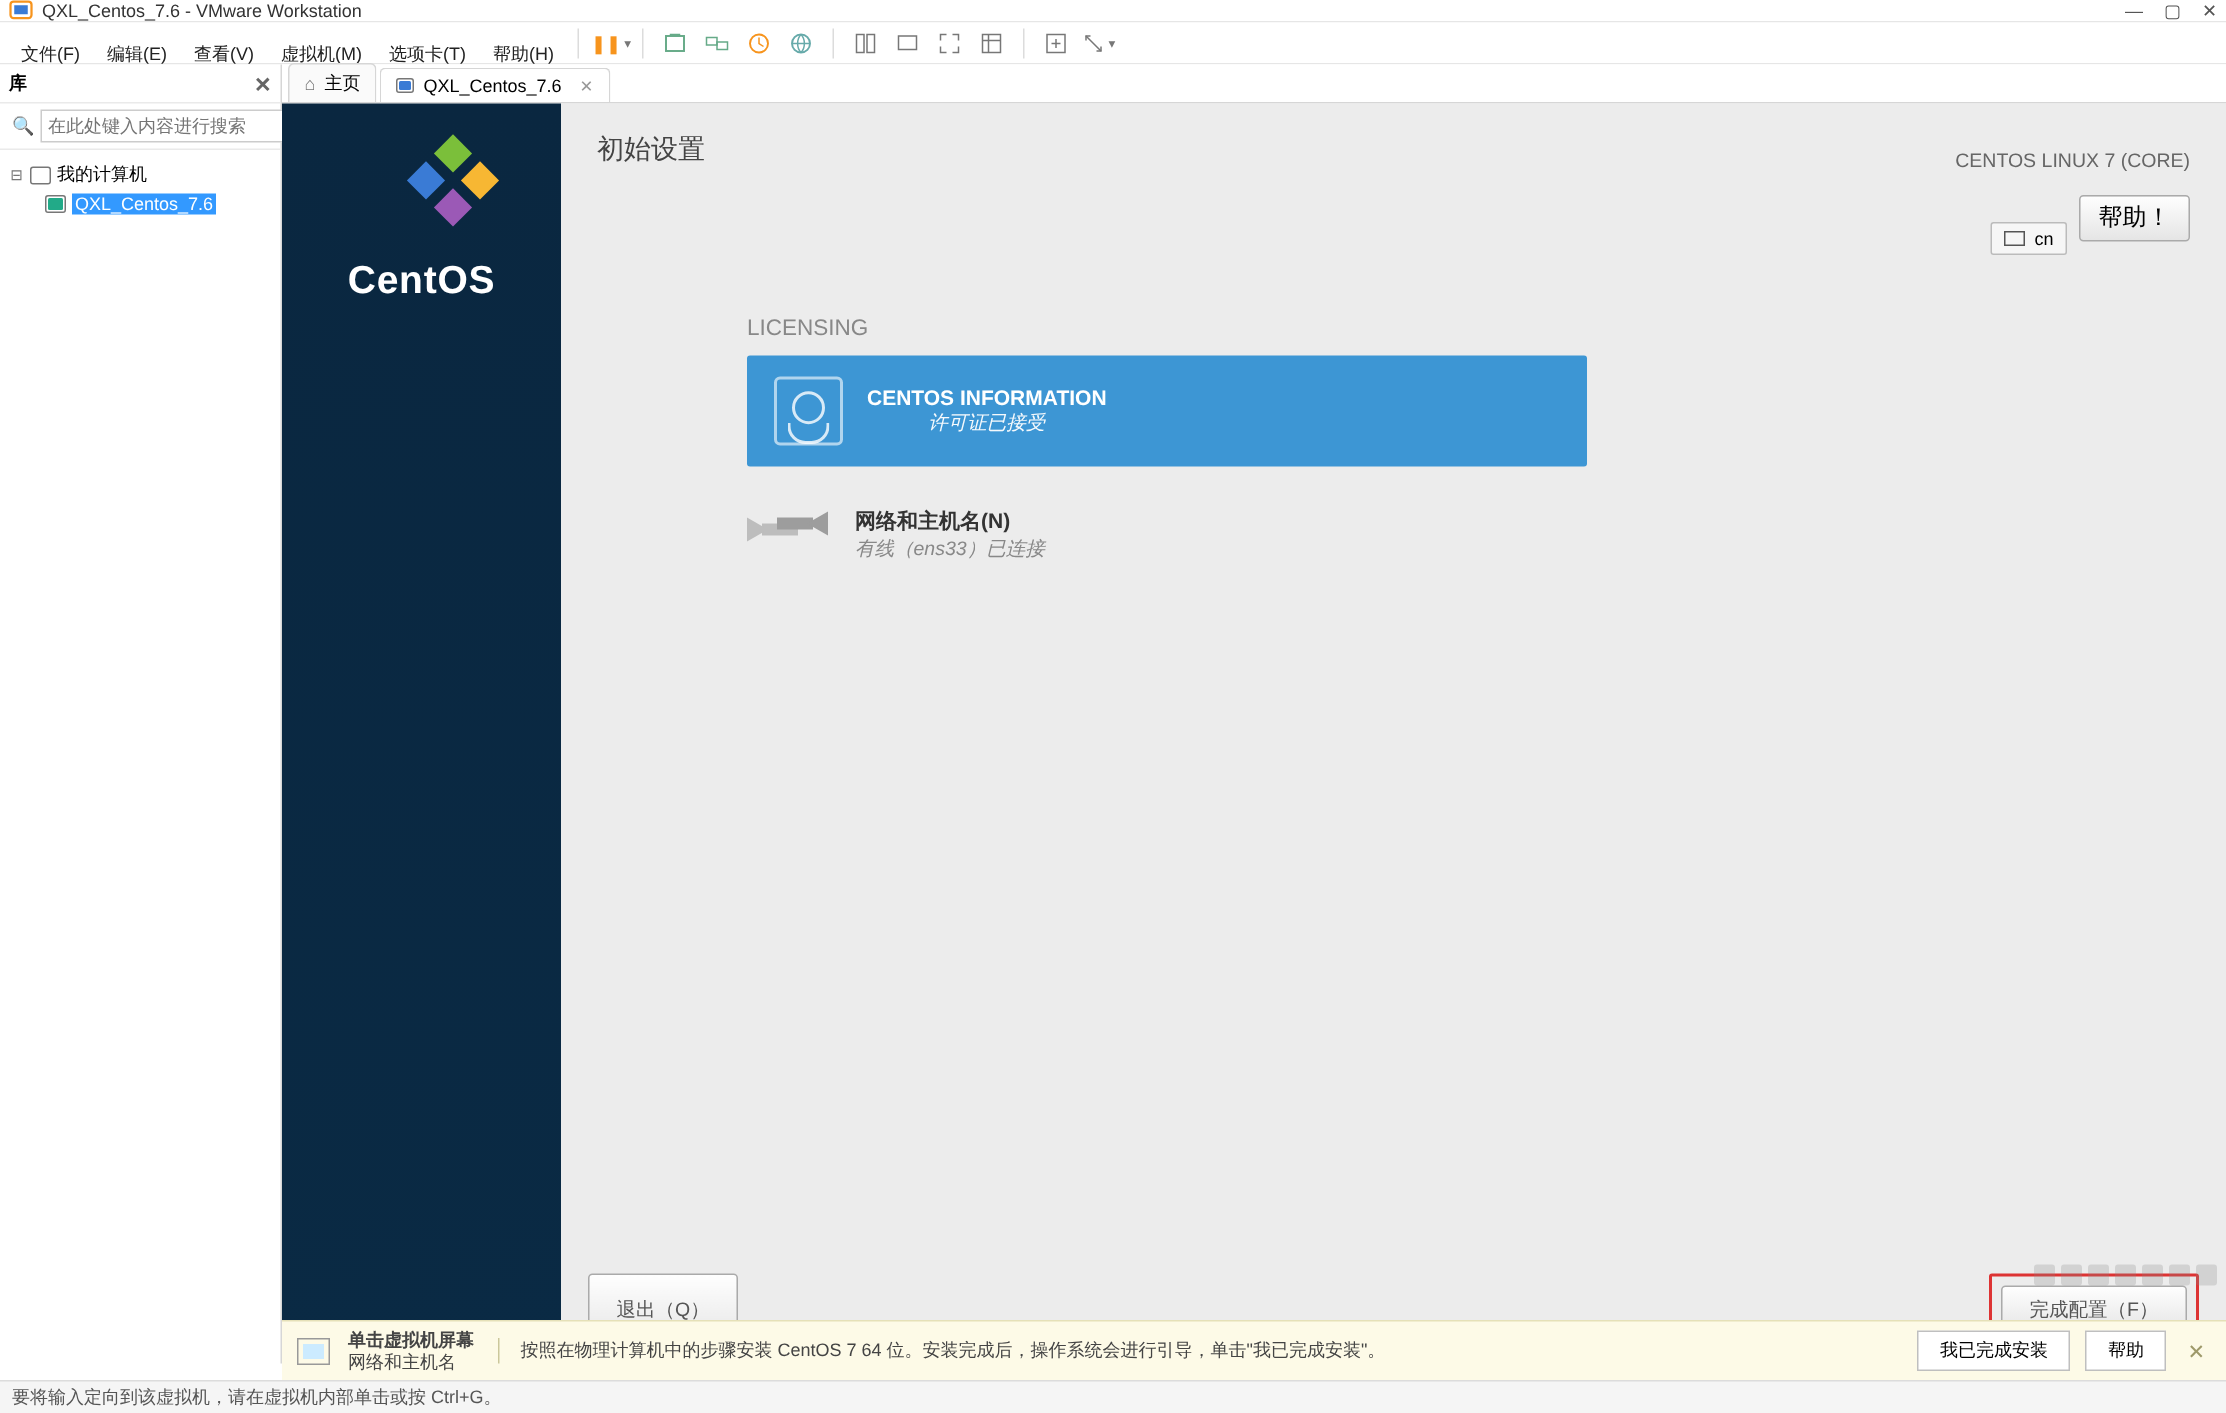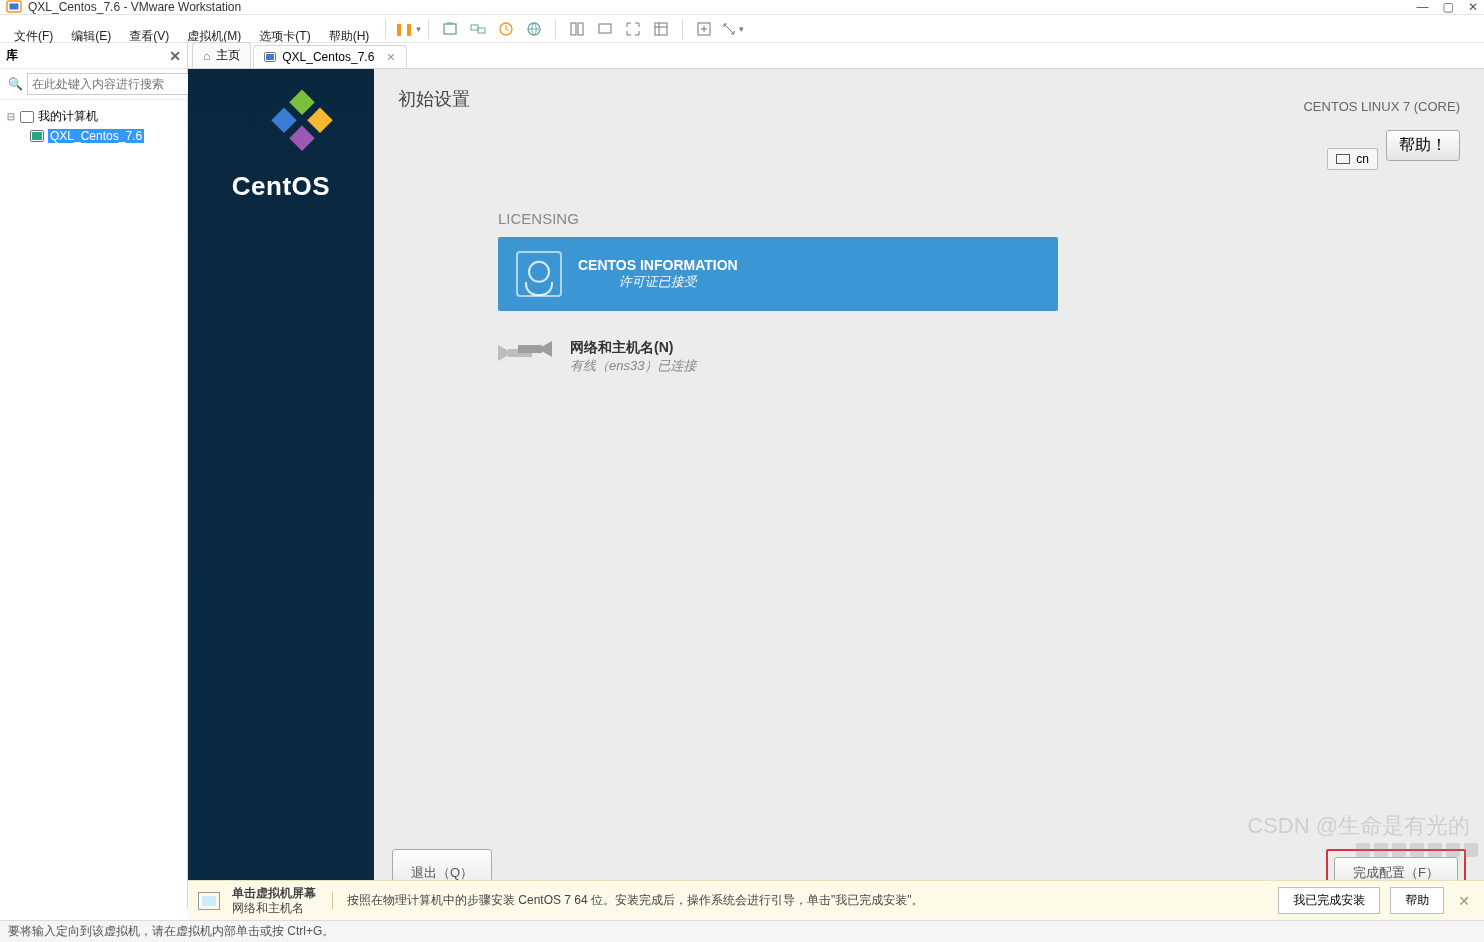--- a/index.html
+++ b/index.html
@@ -301,21 +301,20 @@
 
         <div class="trayicons">
           <span></span>
             <span></span>
             <span></span>
             <span></span>
             <span></span>
             <span></span>
             <span></span>
         </div>
-        <div class="watermark">CSDN @生命是有光的</div>
       </div>
     </div>
   </div>
 </div>
 
 <div class="hintbar">
   <span class="hicon"></span>
   <div class="htext">
     <div class="l1">单击虚拟机屏幕</div>
     <div>网络和主机名</div>

